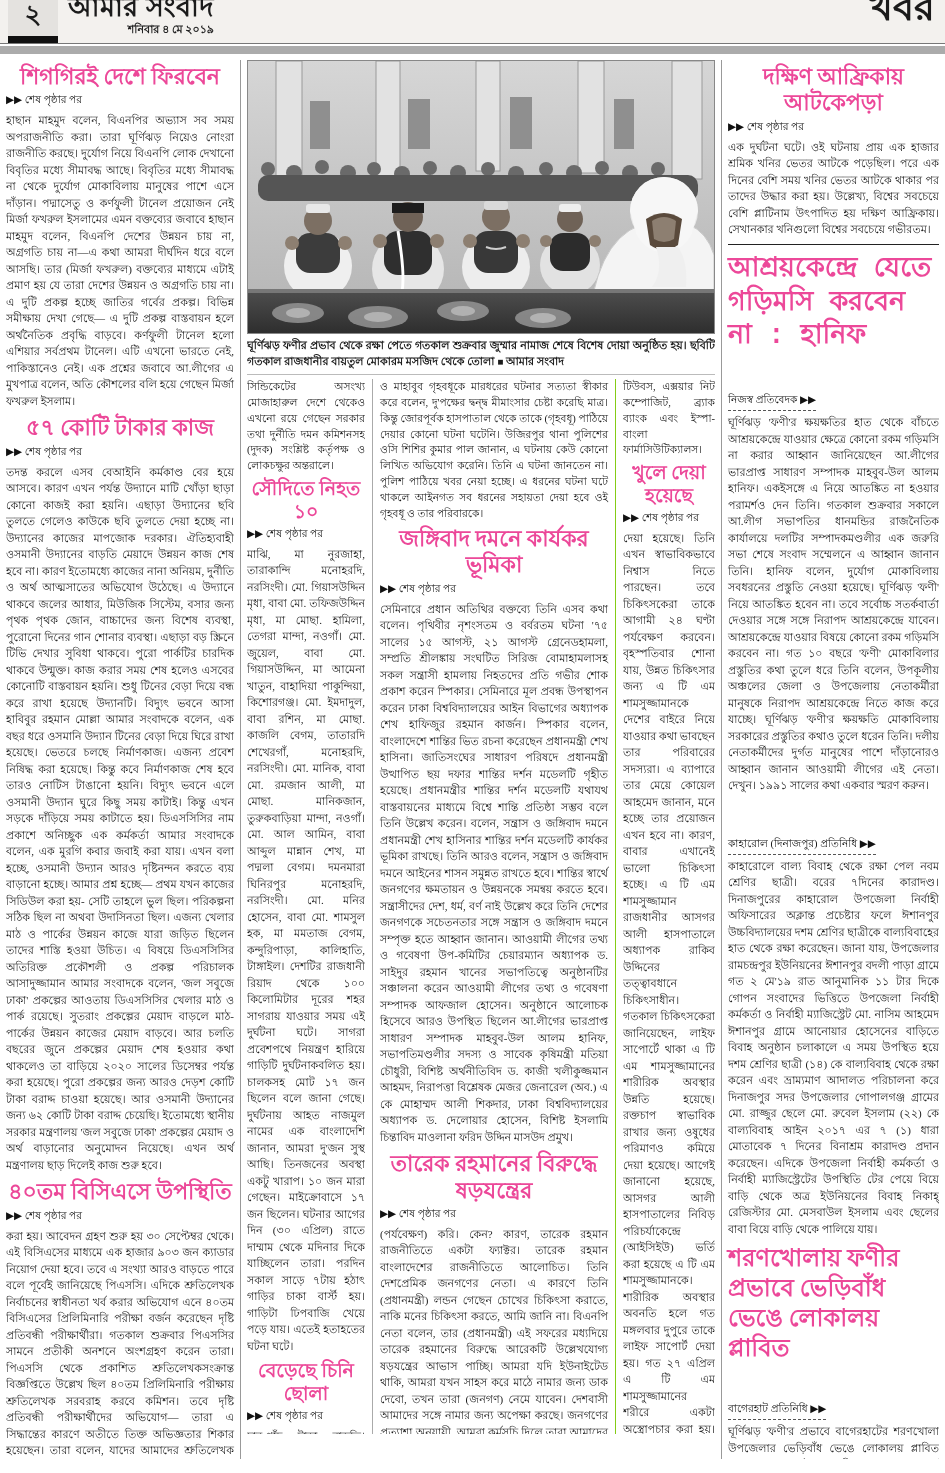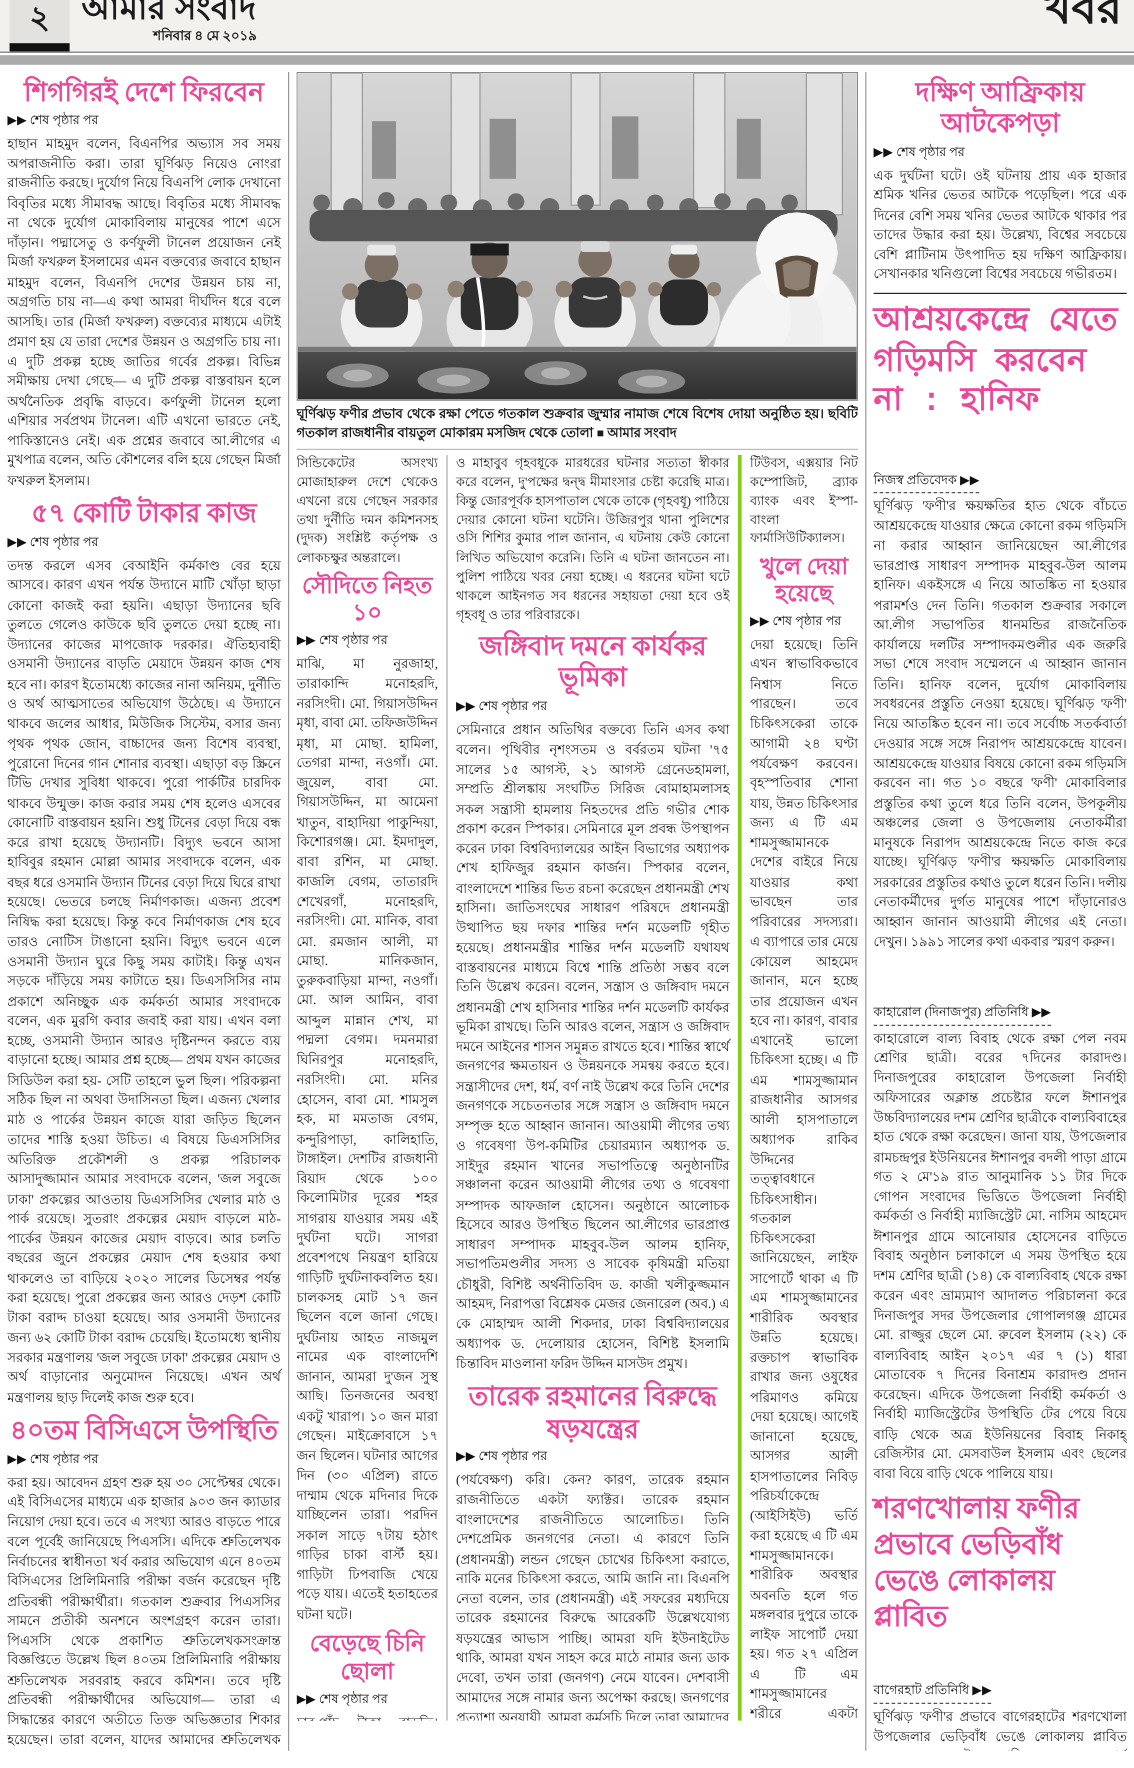--- a/index.html
+++ b/index.html
@@ -17,21 +17,21 @@
   .graybar{height:8px;background:#ababab;margin-top:2px;}
   
   .content{display:flex;gap:6px;padding:6px 6px 0 6px;height:1405px;box-sizing:border-box;}
   .col{overflow:hidden;}
   .col-left{width:228px;border-right:1px solid #999;padding-right:6px;}
   .col-center{width:468px;}
   .col-right{width:222px;border-left:1px solid #999;padding-left:6px;flex:1;}
   .center-cols{display:flex;gap:7px;height:1055px;overflow:hidden;margin-top:4px;}
   .subcol{overflow:hidden;}
   .subA{width:118px;}
-  .subB{width:228px;border-left:1px solid #aaa;border-right:3px solid #84cc16;padding:0 7px;}
+  .subB{width:228px;border-left:1px solid #aaa;border-right:1px solid #84cc16;padding:0 7px;}
   .subC{width:100px;flex:1;}
   
   .hl{margin:4px 0 2px 0;font-weight:bold;color:#ec4899;text-align:center;line-height:1.2;}
   .hl-xl{font-size:27px;text-align:left;line-height:1.25;font-family:Liberation Mono, monospace;}
   .hl-lg{font-size:24px;text-align:left;line-height:1.25;}
   .hl-md{font-size:22px;}
   .hl-sm{font-size:19px;}
   .kicker{font-size:10.5px;font-weight:normal;margin:1px 0 3px 0;color:#111;}
   .kicker .dash{display:inline-block;border-bottom:1px dashed #555;padding-bottom:1px;margin-top:36px;}
   .body{font-size:11px;line-height:1.5;text-align:justify;margin:0 0 6px 0;}

